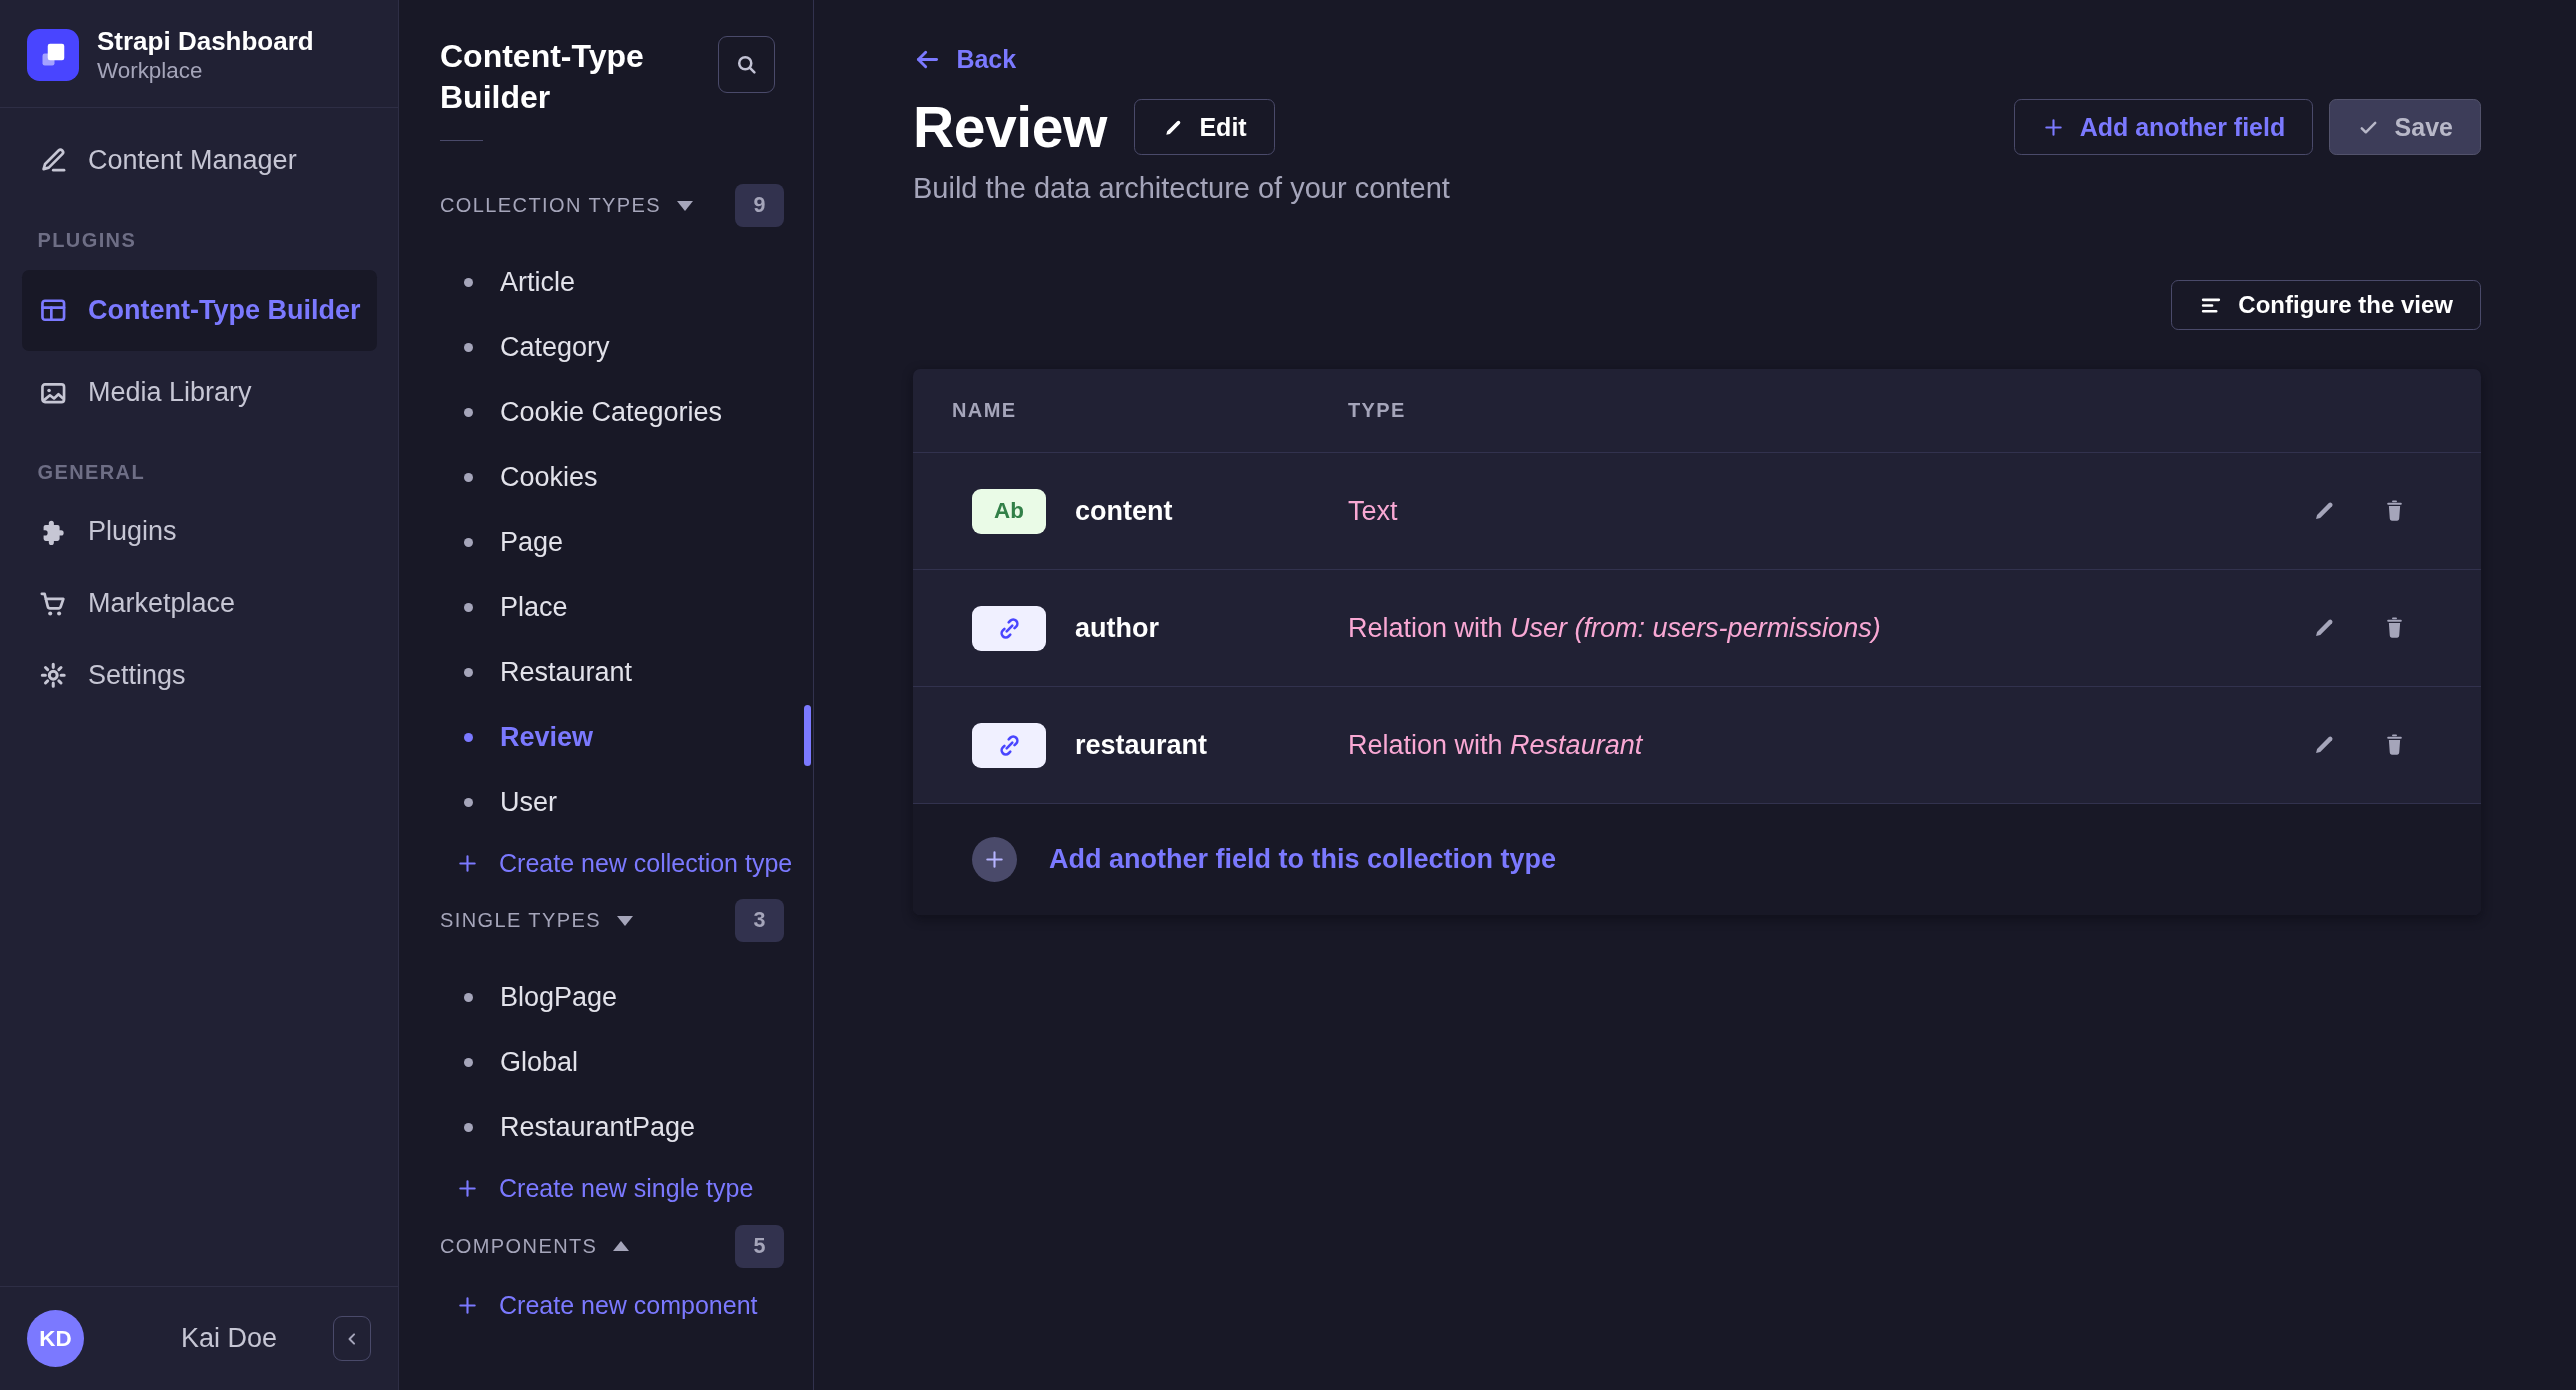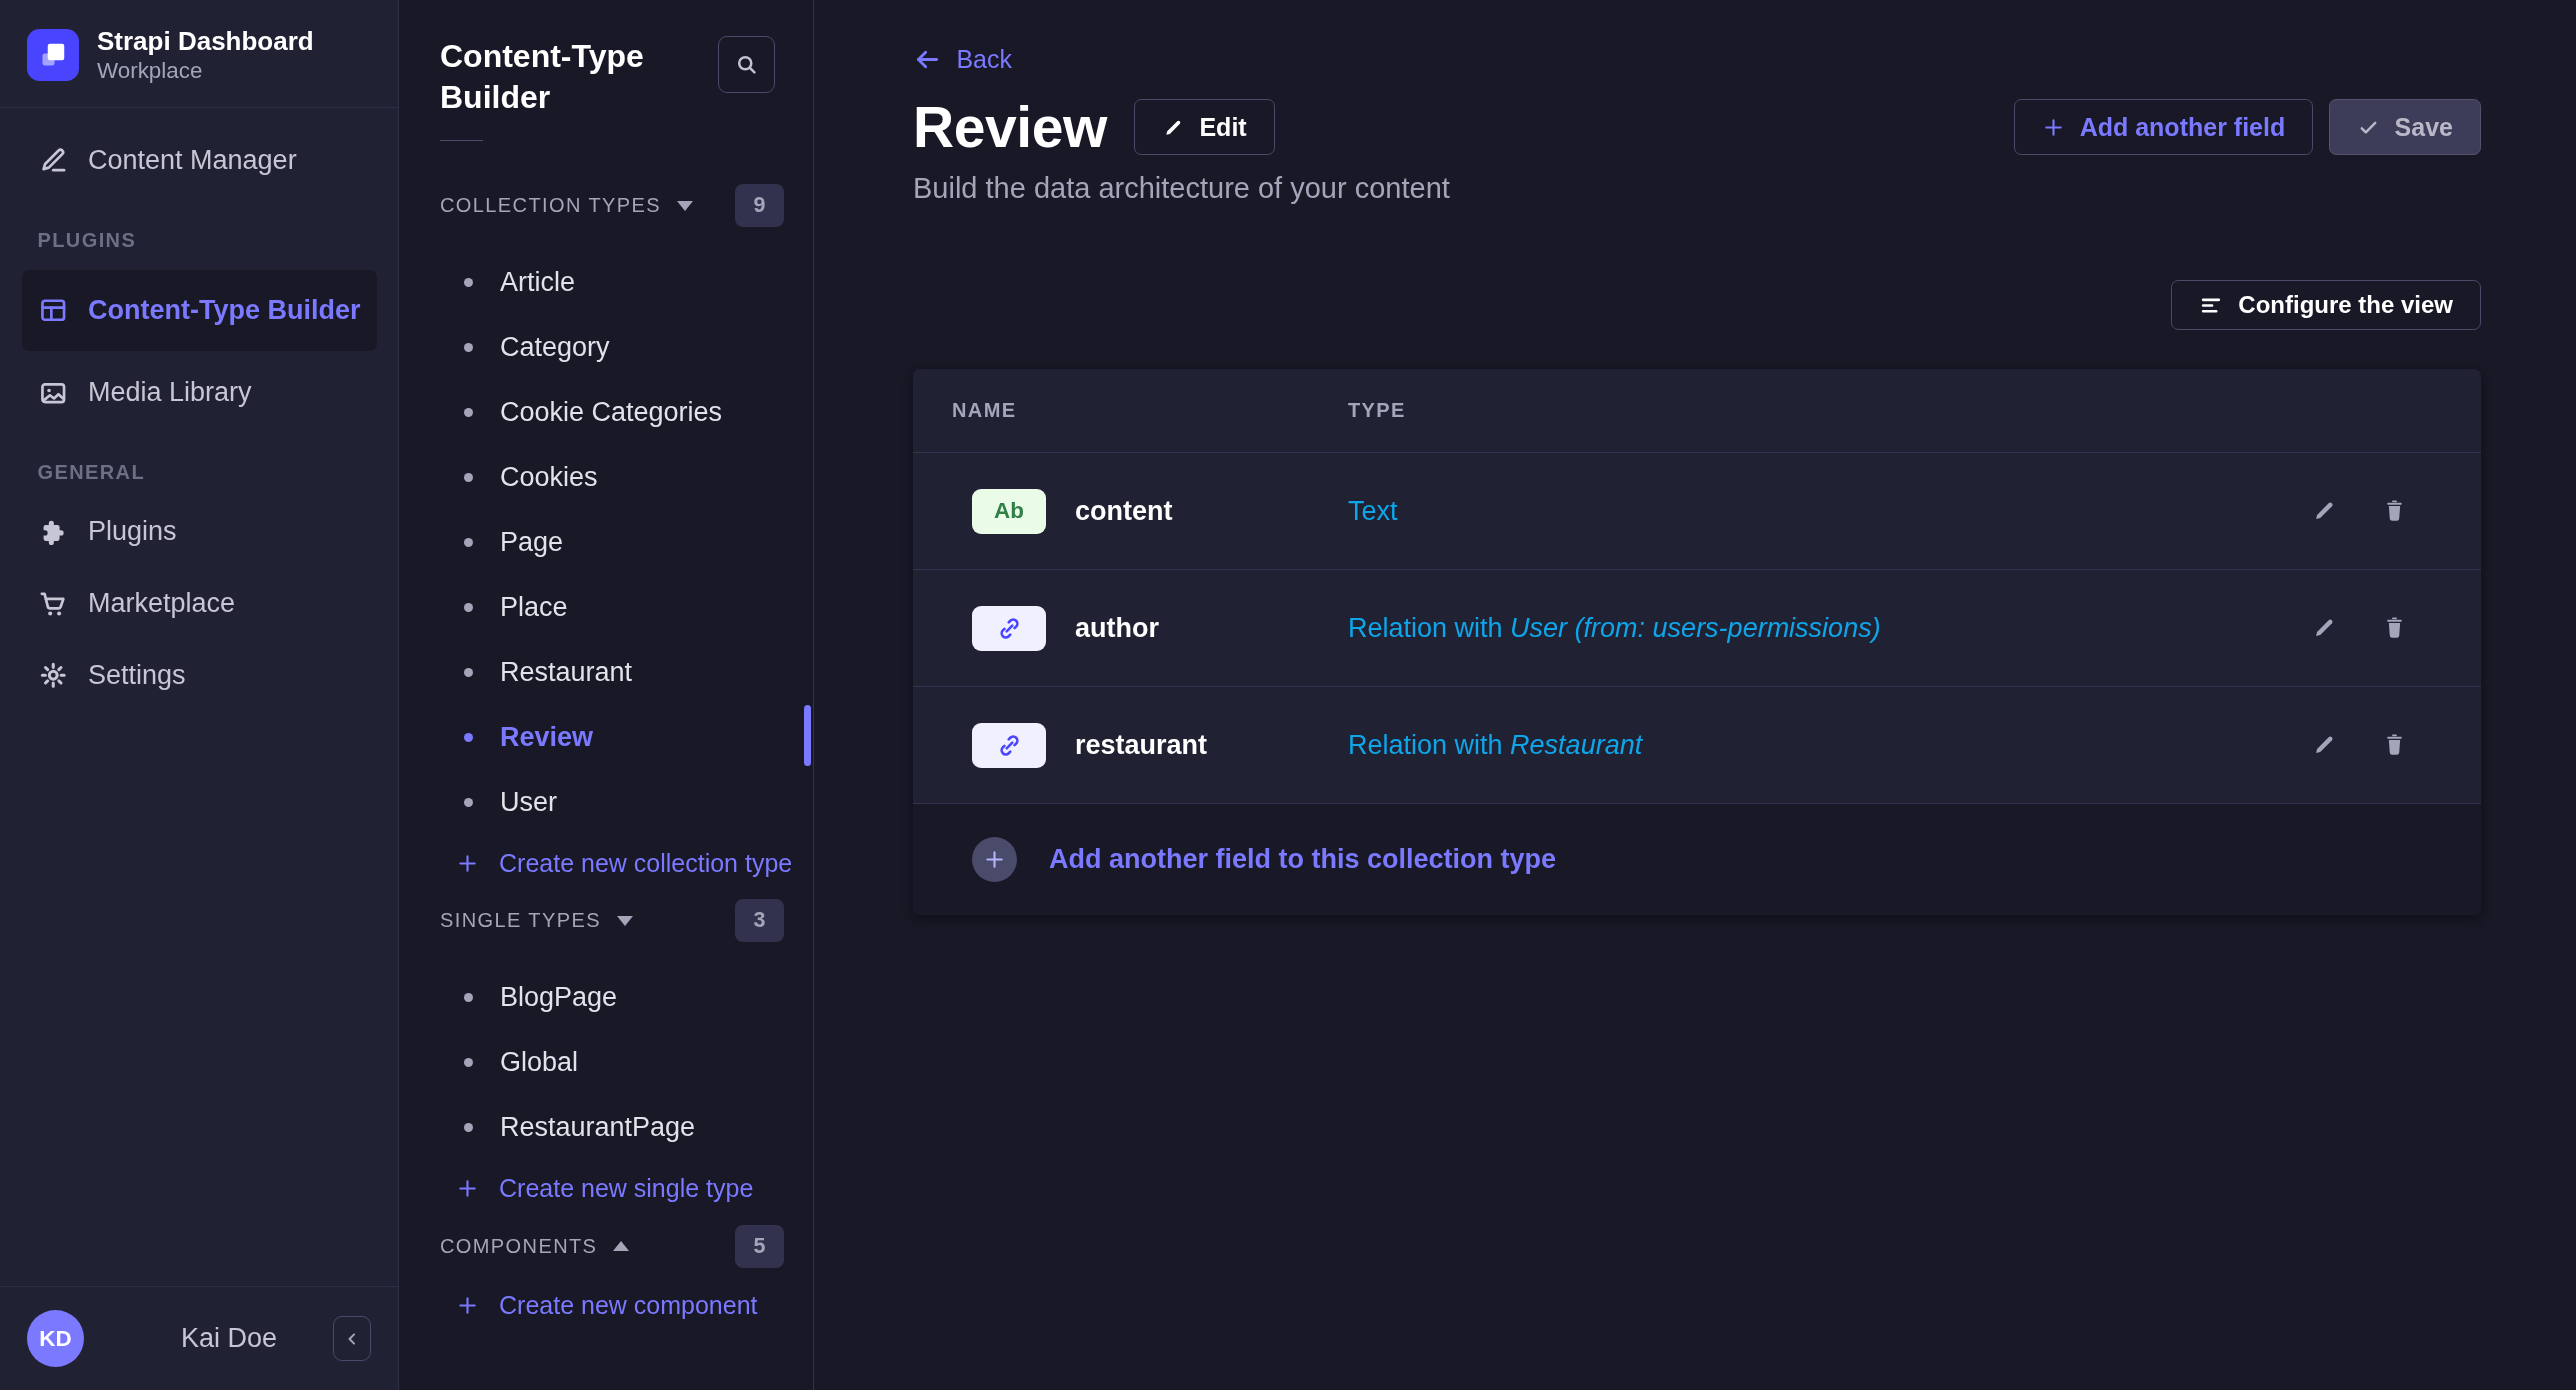--- a/index.html
+++ b/index.html
@@ -87,21 +87,21 @@
     color:#7b79ff; font-size:25px; font-weight:500; cursor:pointer;
   }
   .create-link svg { width:23px; height:23px; margin-right:20px; }
   .active-indicator {
     position:absolute; right:1.8px; top:705px; width:7.2px; height:61px;
     border-radius:3.6px; background:#7b79ff;
   }
 
   
   .main { flex:1; padding:43px 95px 0 99px; }
-  .back-row { display:flex; align-items:center; gap:14.4px; height:32px; color:#7b79ff; font-size:25px; font-weight:400; cursor:pointer; width:fit-content; }
+  .back-row { display:flex; align-items:center; gap:14.4px; height:32px; color:#7b79ff; font-size:25px; font-weight:700; cursor:pointer; width:fit-content; }
   .back-row svg { width:29px; height:29px; }
   .title-row { display:flex; align-items:center; margin-top:16px; height:72px; gap:27px; }
   .page-title { font-size:57px; font-weight:bold; color:#fff; letter-spacing:-0.4px; }
   .btn {
     display:inline-flex; align-items:center; justify-content:center; gap:14.4px;
     height:56px; padding:0 27px; border-radius:7.2px; border:0.9px solid #4a4a6a;
     background:transparent; font-size:25px; font-weight:bold; cursor:pointer;
     font-family:"Liberation Sans", sans-serif;
   }
   .btn svg { width:23px; height:23px; }
@@ -131,21 +131,21 @@
   .cell-name { display:flex; align-items:center; }
   .field-badge {
     width:74px; height:45px; border-radius:9px; display:flex; align-items:center; justify-content:center;
     font-weight:bold; flex:none;
   }
   .field-badge.text { background:#eafbe7; color:#328048; font-size:22.4px; }
   .field-badge.number { background:#fcecea; color:#d02b20; font-size:20px; }
   .field-badge.relation { background:#f0f0ff; color:#4945ff; }
   .field-badge svg { width:27px; height:27px; }
   .field-name { margin-left:29px; font-size:27px; font-weight:bold; color:#fff; }
-  .cell-type { font-size:27px; color:#0ea5e9; }
+  .cell-type { font-size:27px; color:#f9a8d4; }
   .cell-type em { font-style:italic; }
   .cell-actions { display:flex; gap:41px; justify-content:flex-end; }
   .icon-btn { background:none; border:none; color:#a5a5ba; cursor:pointer; padding:0; width:29px; height:29px; }
   .icon-btn svg { width:27px; height:27px; }
   .t-foot {
     display:flex; align-items:center; height:112px; padding-left:59px;
     background:#181826; border-top:0.9px solid #32324e; border-radius:0 0 7.2px 7.2px; cursor:pointer;
   }
   .plus-circle {
     width:45px; height:45px; border-radius:50%; background:#4a4a6a; color:#b6b4ff;

